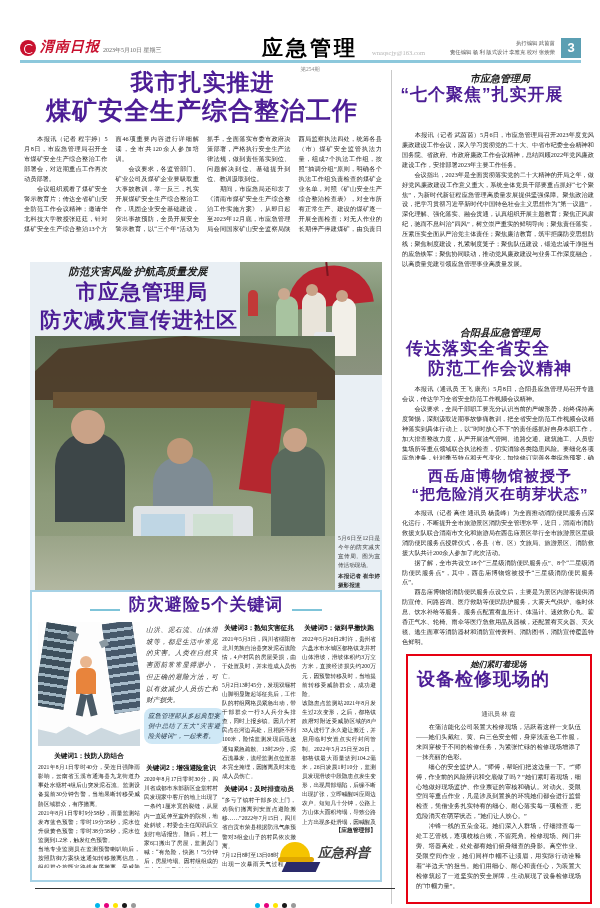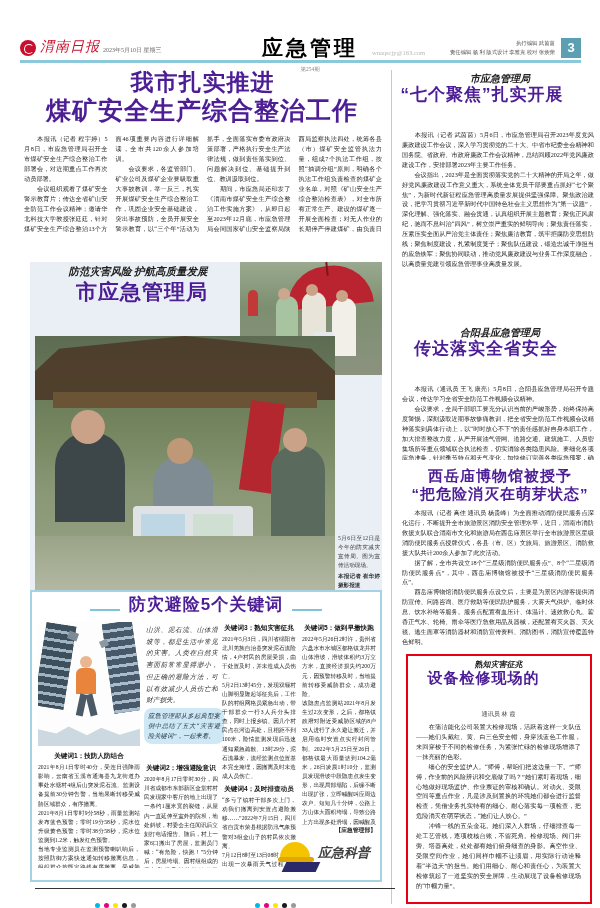--- a/index.html
+++ b/index.html
@@ -21,21 +21,21 @@
   .fig{position:absolute;}
 </style>
 </head>
 <body>
 
 <div class="page">
 
   <div class="abs" style="left:20px;top:40px;width:16px;height:16px;border-radius:50%;background:#c8102e;">
     <div style="position:absolute;left:4px;top:4px;width:8px;height:8px;border-radius:50%;border:1.5px solid #fff;border-right-color:transparent;"></div>
   </div>
-  <div class="abs" style="left:40px;top:38px;font-size:14px;font-weight:normal;font-style:italic;color:#c8102e;letter-spacing:1px;">渭南日报</div>
+  <div class="abs" style="left:40px;top:38px;font-size:14px;font-weight:bold;font-style:italic;color:#c8102e;letter-spacing:1px;">渭南日报</div>
   <div class="abs" style="left:103px;top:46px;font-size:6px;color:#666;">2023年5月10日 星期三</div>
 
   <div class="abs headline" style="left:252px;top:36px;width:116px;font-size:21px;letter-spacing:3px;color:#000000;">应急管理</div>
   <div class="abs" style="left:372px;top:49px;font-size:6.5px;color:#b5b5b5;">wnaqscjy@163.com</div>
   <div class="abs" style="left:252px;top:66px;width:116px;text-align:center;font-size:5.5px;color:#888;">第254期</div>
 
   <div class="abs" style="left:420px;top:40px;width:135px;text-align:right;font-size:5.4px;color:#555;">执行编辑 武茵茵</div>
   <div class="abs" style="left:400px;top:49px;width:155px;text-align:right;font-size:5.4px;color:#555;">责任编辑 杨 利  版式设计 李雅克  校对 张焕荣</div>
   <div class="abs" style="left:561px;top:38px;width:20px;height:20px;background:#5b9fb3;color:#fff;
        font-family:'Liberation Sans',sans-serif;font-weight:bold;font-size:13px;text-align:center;line-height:20px;">3</div>
@@ -47,20 +47,21 @@
        column-count:4;column-gap:8px;">　　本报讯（记者 程宇婷）5月8日，市应急管理局召开全市煤矿安全生产综合整治工作部署会，对近期重点工作再次动员部署。
 　　会议组织观看了煤矿安全警示教育片；传达全省矿山安全防范工作会议精神；邀请华北科技大学教授张廷廷，针对煤矿安全生产综合整治13个方面46项重要内容进行详细解读，全市共120余人参加培训。
 　　会议要求，各监管部门、矿业公司及煤矿企业要吸取重大事故教训，举一反三，扎实开展煤矿安全生产综合整治工作，巩固企业安全基础建设，突出事故预防，全员开展安全警示教育，以“三个年”活动为抓手，全面落实市委市政府决策部署，严格执行安全生产法律法规，做到责任落实到位、问题解决到位、基础提升到位、教训汲取到位。
 　　期间，市应急局还印发了《渭南市煤矿安全生产综合整治工作实施方案》，从即日起至2023年12月底，市应急管理局会同国家矿山安全监察局陕西局监察执法四处，统筹各县（市）煤矿安全监管执法力量，组成7个执法工作组，按照“抽调分组”原则，明确各个执法工作组负责检查的煤矿企业名单，对照《矿山安全生产综合整治检查表》，对全市所有正常生产、建设的煤矿逐一开展全面检查；对无人作业的长期停产停建煤矿，由负责日常安全监管的部门落实24小时盯守责任；对欠账严重的煤矿和可能诱发次生灾害影响的煤矿，要在汛期到来前完成整治。</div>
 
   <div class="abs hairline" style="left:391px;top:70px;width:1px;height:834px;"></div>
 
   <div class="abs" style="left:30px;top:242px;width:352px;height:342px;background:#e9eff4;margin-top:20px;">
     <div class="abs kicker" style="left:28px;top:3px;width:160px;font-size:10.5px;">防范灾害风险  护航高质量发展</div>
     <div class="abs headline" style="left:8px;top:18px;width:208px;font-size:21px;">市应急管理局</div>
+    <div class="abs headline" style="left:0px;top:46px;width:218px;font-size:21px;">防灾减灾宣传进社区</div>
 
     <div class="abs photo" style="left:210px;top:0;width:142px;height:113px;
          background:linear-gradient(180deg,#9aa98f 0%,#7d8f70 40%,#8b927f 100%);">
       <div class="fig" style="left:46px;top:4px;width:86px;height:40px;background:#b92430;border-radius:86px 86px 0 0;transform:rotate(-6deg);"></div>
       <div class="fig" style="left:86px;top:0;width:2px;height:14px;background:#7a1620;transform:rotate(-6deg);"></div>
       <div class="fig" style="left:36px;top:34px;width:22px;height:52px;background:#a8c3a0;border-radius:10px 10px 0 0;"></div>
       <div class="fig" style="left:38px;top:26px;width:12px;height:12px;background:#caa88f;border-radius:50%;"></div>
       <div class="fig" style="left:62px;top:30px;width:24px;height:60px;background:#e9e4da;border-radius:11px 11px 0 0;"></div>
       <div class="fig" style="left:66px;top:22px;width:12px;height:12px;background:#c9a287;border-radius:50%;"></div>
       <div class="fig" style="left:92px;top:36px;width:24px;height:58px;background:#f2efe8;border-radius:11px 11px 0 0;"></div>
@@ -154,33 +155,34 @@
            font-family:Liberation Sans, sans-serif;">应急科普</div>
     </div>
   </div>
 
   <div class="abs kicker" style="left:402px;top:72px;width:196px;font-size:10px;">市应急管理局</div>
   <div class="abs headline" style="left:384px;top:86px;width:196px;font-size:17px;">“七个聚焦”扎实开展</div>
   <div class="abs bodytext" style="left:402px;top:130px;width:192px;height:188px;font-size:6.2px;line-height:1.6;">　　本报讯（记者 武茵茵）5月6日，市应急管理局召开2023年度党风廉政建设工作会议，深入学习贯彻党的二十大、中省市纪委全会精神和国务院、省政府、市政府廉政工作会议精神，总结回顾2022年党风廉政建设工作，安排部署2023年主要工作任务。
 　　会议指出，2023年是全面贯彻落实党的二十大精神的开局之年，做好党风廉政建设工作意义重大，系统全体党员干部要重点抓好“七个聚焦”，为新时代新征程应急管理高质量发展提供坚强保障。聚焦政治建设，把学习贯彻习近平新时代中国特色社会主义思想作为“第一议题”，深化理解、强化落实、融会贯通，认真组织开展主题教育；聚焦正风肃纪，驰而不息纠治“四风”，树立崇严重实的鲜明导向；聚焦责任落实，压紧压实全面从严治党主体责任；聚焦廉洁教育，筑牢拒腐防变思想防线；聚焦制度建设，扎紧制度笼子；聚焦队伍建设，锻造忠诚干净担当的应急铁军；聚焦协同联动，推动党风廉政建设与业务工作深度融合，以高质量党建引领应急管理事业高质量发展。</div>
 
   <div class="abs kicker" style="left:402px;top:326px;width:196px;font-size:10px;">合阳县应急管理局</div>
-  <div class="abs headline" style="left:388px;top:340px;width:196px;font-size:17px;">传达落实全省安全</div>
+  <div class="abs headline" style="left:380px;top:340px;width:196px;font-size:17px;">传达落实全省安全</div>
+  <div class="abs headline" style="left:402px;top:360px;width:196px;font-size:17px;">防范工作会议精神</div>
   <div class="abs bodytext" style="left:402px;top:384px;width:192px;height:76px;font-size:6.2px;line-height:1.6;">　　本报讯（通讯员 王飞 康亮）5月8日，合阳县应急管理局召开专题会议，传达学习全省安全防范工作视频会议精神。
 　　会议要求，全局干部职工要充分认识当前的严峻形势，始终保持高度警惕，深刻汲取近期事故惨痛教训，把全省安全防范工作视频会议精神落实到具体行动上，以“时时放心不下”的责任感抓好自身本职工作，加大排查整改力度，从严开展油气管网、道路交通、建筑施工、人员密集场所等重点领域联合执法检查，切实消除各类隐患风险。要细化各项应急准备，针对季节特点和天气变化，加快修订完善各类应急预案，确保一旦发生险情能够快速响应、高效处置，全力保障人民群众生命财产安全，服务全县发展大局。</div>
 
   <div class="abs headline" style="left:402px;top:468px;width:196px;font-size:15px;">西岳庙博物馆被授予</div>
   <div class="abs headline" style="left:402px;top:486px;width:196px;font-size:15px;">“把危险消灭在萌芽状态”</div>
   <div class="abs bodytext" style="left:402px;top:508px;width:192px;height:140px;font-size:6.2px;line-height:1.6;">　　本报讯（记者 高佳 通讯员 杨贵峰）为全面推动消防便民服务点深化运行，不断提升全市旅游景区消防安全管理水平，近日，渭南市消防救援支队联合渭南市文化和旅游局在西岳庙景区举行全市旅游景区星级消防便民服务点授牌仪式，各县（市、区）文旅局、旅游景区、消防救援大队共计200余人参加了此次活动。
 　　据了解，全市共设立18个“三星级消防便民服务点”、8个“二星级消防便民服务点”，其中，西岳庙博物馆被授予“三星级消防便民服务点”。
 　　西岳庙博物馆消防便民服务点设立后，主要是为景区内游客提供消防宣传、问路咨询、医疗救助等便民防护服务，大雾天气供炉、临时休息、饮水补给等服务。服务点配置有血压计、体温计、速效救心丸、藿香正气水、轮椅、雨伞等医疗急救用品及器械，还配置有灭火器、灭火毯、逃生面罩等消防器材和消防宣传资料、消防图书，消防宣传覆盖特色鲜明。</div>
 
   <div class="abs" style="left:406px;top:654px;width:186px;height:250px;border:2.5px solid #e60012;background:#fff;box-sizing:border-box;">
-    <div class="abs kicker" style="left:0;top:3px;width:181px;font-size:8px;">熟知灾害征兆</div>
-    <div class="abs headline" style="left:0;top:14px;width:151px;font-size:15px;">设备检修现场的</div>
+    <div class="abs kicker" style="left:0;top:3px;width:181px;font-size:8px;">她们紧盯着现场</div>
+    <div class="abs headline" style="left:0;top:14px;width:151px;font-size:18px;">设备检修现场的</div>
     <div class="abs" style="left:0;top:54px;width:181px;text-align:center;font-size:6.2px;color:#444;">通讯员 林 霞</div>
     <div class="abs bodytext" style="left:8px;top:66px;width:165px;height:174px;font-size:6.2px;line-height:1.6;">　　在蒲洁能化公司装置大检修现场，活跃着这样一支队伍——她们头戴红、黄、白三色安全帽，身穿浅蓝色工作服，来回穿梭于不同的检修任务，为紧张忙碌的检修现场增添了一抹亮丽的色彩。
 　　细心的安全监护人。“师傅，帮咱们把这边量一下。”“师傅，作业前的风险辨识和交底做了吗？”她们紧盯着现场，细心地做好现场监护、作业票证的审核和确认。对动火、受限空间等重点作业，凡是涉及到置换的环境她们都会进行监督检查，凭借业务扎实特有的细心、耐心落实每一项检查，把危险消灭在萌芽状态，“她们让人放心。”
 　　冲锋一线的五朵金花。她们深入人群场，仔细排查每一处工艺管线，逐项校核台账，不留死角。检修现场、阀门井旁、塔器高处，处处都有她们俯身细查的身影。高空作业、受限空间作业，她们同样巾帼不让须眉，用实际行动诠释着“半边天”的担当。她们用细心、耐心和责任心，为装置大检修筑起了一道坚实的安全屏障，生动展现了设备检修现场的“巾帼力量”。</div>
   </div>
 
   <div class="abs" style="left:35px;top:888px;width:360px;height:1px;background:#333;"></div>
   <div class="abs" style="left:95px;top:894px;">
     <span class="dot" style="background:#00b7eb;"></span><span class="dot" style="background:#e6007e;"></span><span class="dot" style="background:#ffe600;"></span><span class="dot" style="background:#1a1a1a;"></span><span class="dot" style="background:#9a9a9a;"></span>
   </div>

